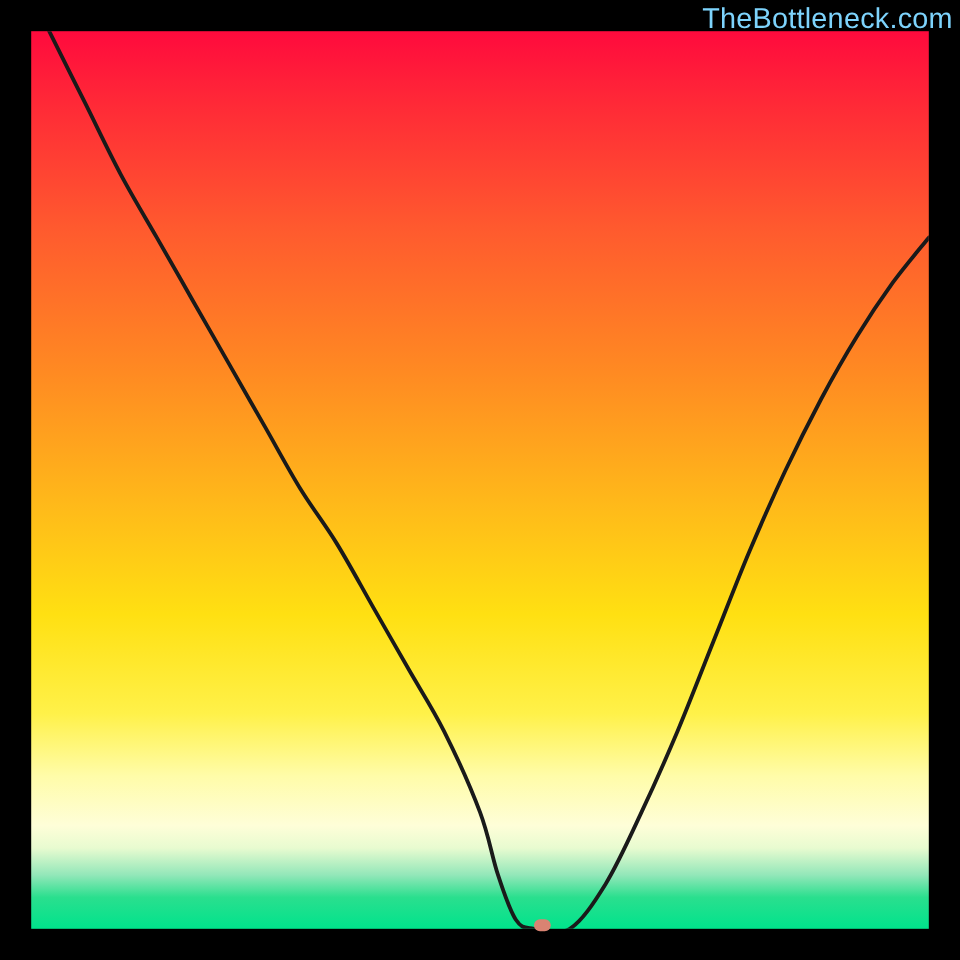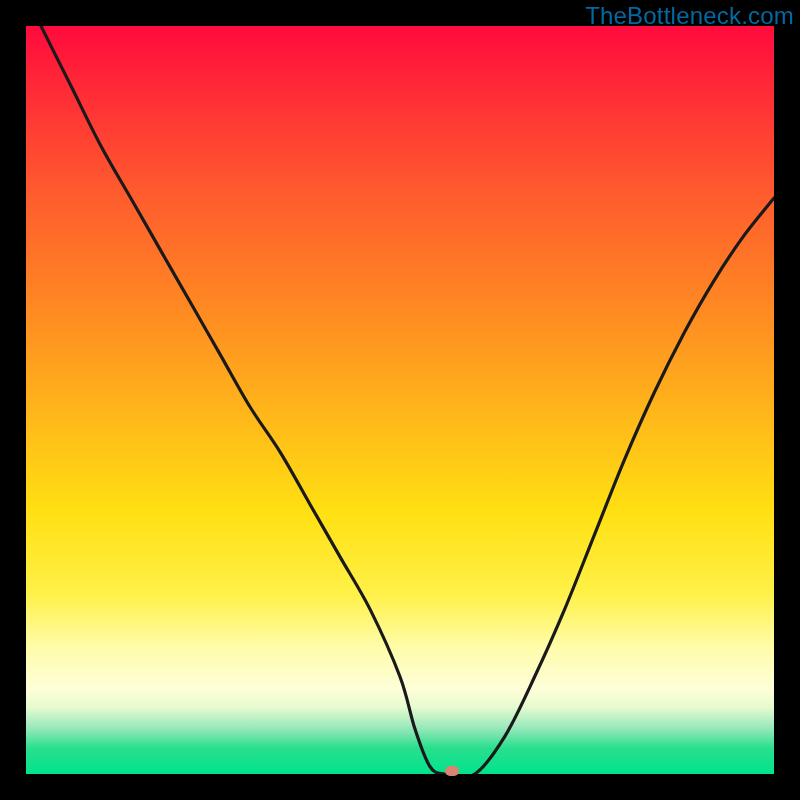--- a/index.html
+++ b/index.html
@@ -14,21 +14,21 @@
   .frame {
     position: relative;
     width: 800px;
     height: 800px;
     background: #000;
   }
   .watermark {
     position: absolute;
     top: 2px;
     right: 6px;
-    color: #0369a1;
+    color: #7dd3fc;
     font-size: 24px;
     font-weight: 400;
     letter-spacing: 0.2px;
     z-index: 10;
   }
   .plot-area {
     position: absolute;
     left: 26px;
     top: 26px;
     width: 748px;

